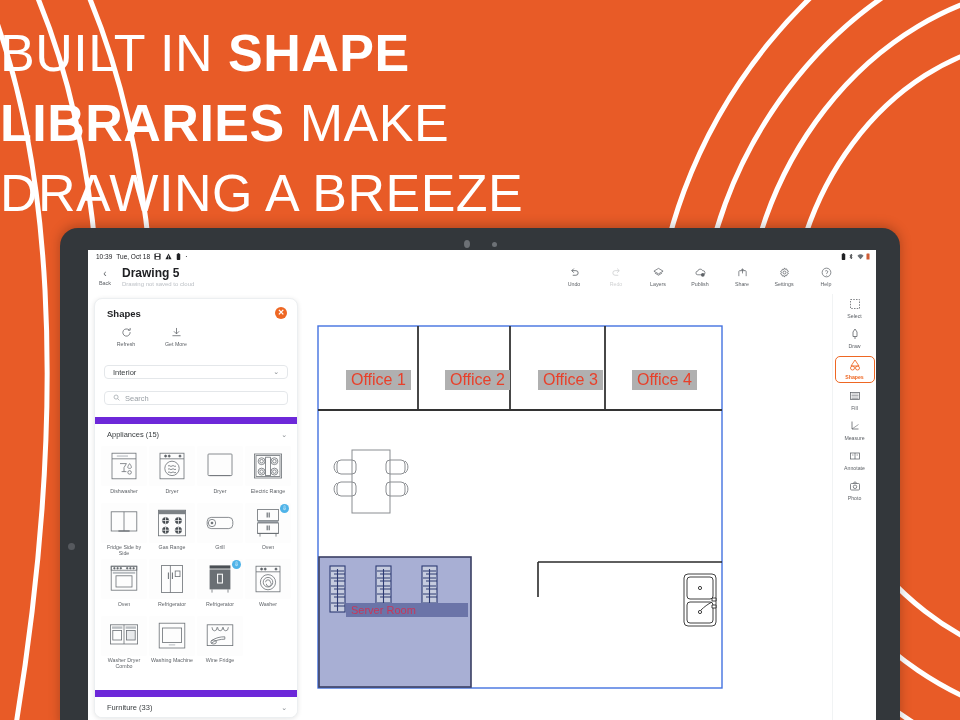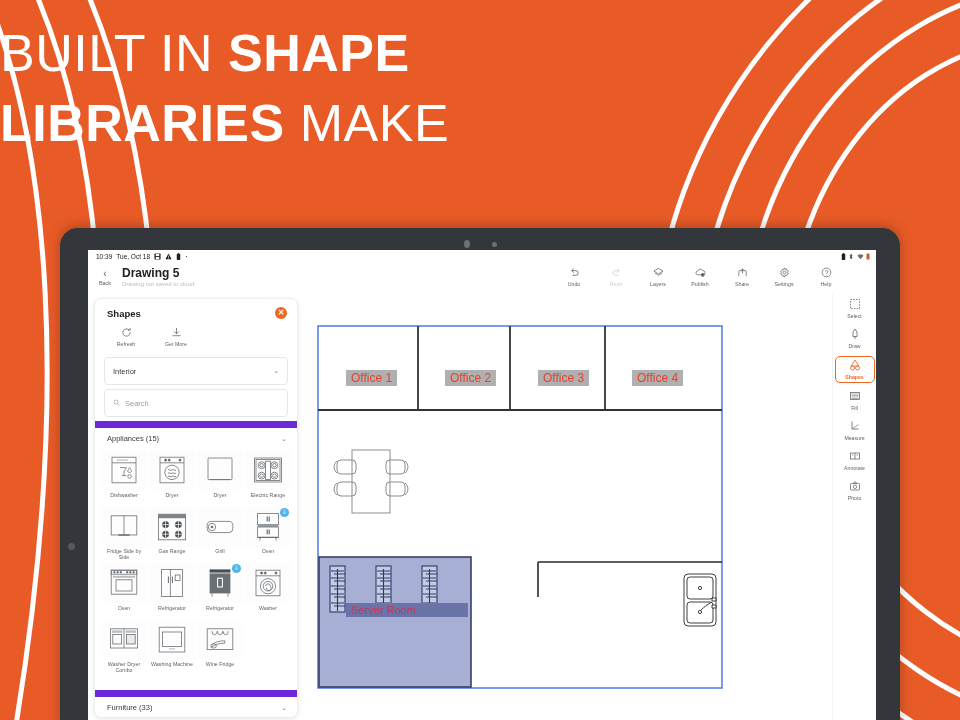--- a/index.html
+++ b/index.html
@@ -113,21 +113,21 @@
     margin-left: auto; width: 12px; height: 12px; border-radius: 50%;
     background: #EE6723; color: #fff; font-size: 8px; line-height: 12px;
     text-align: center; cursor: pointer; font-weight: 700;
   }
   #panel-actions { display: flex; gap: 16px; padding: 4px 0 6px 14px; }
   .pa { width: 34px; text-align: center; cursor: pointer; }
   .pa .ic { display: block; height: 13px; }
   .pa .lb { font-size: 5.3px; color: #5f6368; display: block; margin-top: 1px; }
 
   .panel-field {
-    margin: 4px 9px; height: 28px;
+    margin: 12px 9px; height: 14px;
     border: 1px solid #e4e7ea; border-radius: 4px;
     display: flex; align-items: center; padding: 0 8px;
     font-size: 7.5px; color: #3c4043; background: #fff;
     cursor: pointer;
   }
   .panel-field .caret { margin-left: auto; color: #80868b; font-size: 7px; }
   .panel-field.search { color: #9aa0a6; }
   .panel-field.search .sicon { margin-right: 5px; color: #9aa0a6; font-size: 7px; }
 
   .cat-row {
@@ -183,21 +183,21 @@
   .rail-item .ic { display: block; height: 14px; }
   .rail-item .lb { display: block; font-size: 5.2px; color: #5f6368; margin-top: 1px; }
   .rail-item.active { border: 1px solid #EE6723; background: #fff; }
   .rail-item.active .lb { color: #EE6723; font-weight: 700; }
 
   
   .fp-label {
     position: absolute;
     background: #b0b0b0;
     color: #E8402A;
-    font-size: 12px;
+    font-size: 16px;
     padding: 1px 5px;
     white-space: nowrap;
     font-family: "Liberation Sans", sans-serif;
   }
   .fp-label.server {
     background: #6b74a8; color: #C7375B; font-size: 11px;
   }
 </style>
 </head>
 <body>
@@ -218,20 +218,21 @@
   </g>
 </svg>
 
 <div id="headline">
   <div class="line">
     <span>BUILT IN </span><span class="b">SHAPE</span>
   </div>
   <div class="line">
     <span class="b">LIBRARIES</span><span> MAKE</span>
   </div>
+  <div class="line">DRAWING A BREEZE</div>
 </div>
 
 <div id="tablet">
   <div id="tablet-cams">
     <span class="cam"></span>
     <span class="cam small"></span>
   </div>
   <div id="side-btn"></div>
 </div>
 

